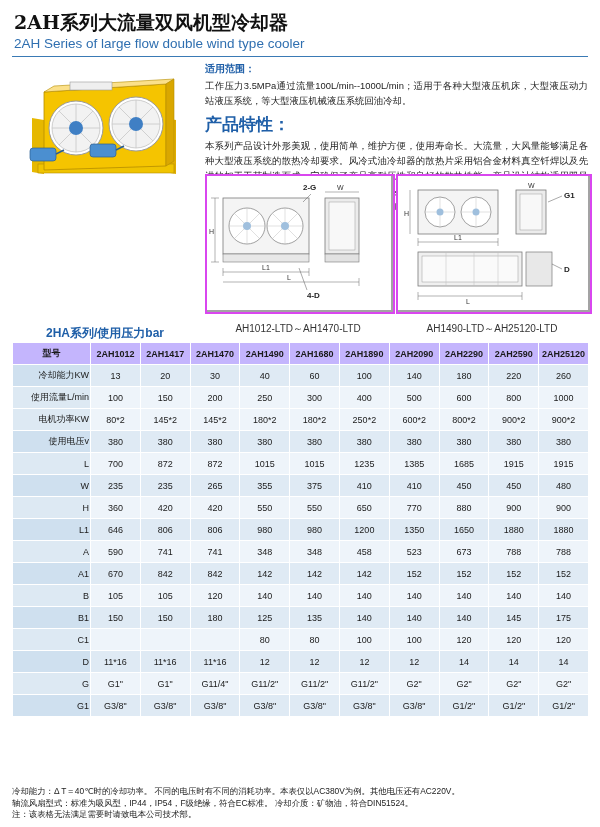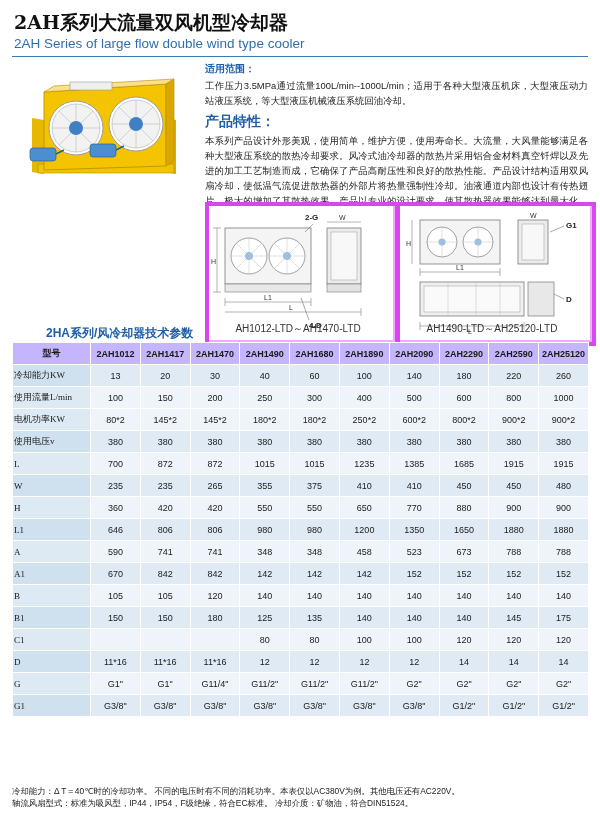--- a/index.html
+++ b/index.html
@@ -40,26 +40,26 @@
     position:absolute;left:205px;top:62px;width:383px;
   }
   .sec-head{
     color:#1f5fa8;font-size:10px;font-weight:bold;margin:0 0 2px 0;
   }
   .sec-body{
     font-size:9.4px;line-height:15px;color:#222;margin:0 0 5px 0;
     text-align:justify;
   }
   .sec-head2{
-    color:#1f5fa8;font-size:14px;font-weight:bold;margin:3px 0 2px 0;
+    color:#1f5fa8;font-size:17px;font-weight:bold;margin:3px 0 2px 0;
   }
 
   
   .draw-box{
-    position:absolute;top:202px;height:136px;border:4px solid #d946ef;background:#f0abfc;
+    position:absolute;top:174px;height:136px;border:2px solid #d946ef;background:#a3a3a3;
   }
   .draw-box.left{left:205px;width:186px;}
   .draw-box.right{left:396px;width:192px;}
   .draw-cap{
     position:absolute;top:322px;font-size:10px;color:#333;text-align:center;
   }
   .draw-cap.left{left:205px;width:186px;}
   .draw-cap.right{left:396px;width:192px;}
   .lbl{font-size:7px;fill:#333;font-family:"Liberation Sans",sans-serif;}
   .lbl-b{font-size:8px;fill:#222;font-family:"Liberation Sans",sans-serif;font-weight:bold;}
@@ -81,21 +81,21 @@
     padding:0 1px;
     color:#1a1a1a;
     overflow:hidden;
     white-space:nowrap;
   }
   table.spec th{
     background:#c4b5fd;font-weight:bold;font-size:9px;
   }
   table.spec tr.odd td{background:#dfeaf4;}
   table.spec tr.even td{background:#eef4fa;}
-  table.spec td.rowhead{background:#cfe0ef;font-weight:normal;text-align:left;font-family:Liberation Serif, serif;}
+  table.spec td.rowhead{background:#cfe0ef;font-weight:normal;text-align:right;}
   table.spec tr.odd td.rowhead{background:#cfe0ef;}
   table.spec tr.even td.rowhead{background:#dde9f3;}
 
   
   .notes{
     position:absolute;left:12px;top:786px;width:576px;font-size:8.4px;line-height:11.6px;color:#222;
   }
   .notes div{white-space:nowrap;}
 </style>
 </head>
@@ -237,21 +237,21 @@
       <text class="lbl-b" x="166" y="22">G1</text>
       <text class="lbl-b" x="166" y="96">D</text>
       <line x1="164" y1="20" x2="150" y2="26" stroke="#555" stroke-width="0.5"></line>
       <line x1="164" y1="93" x2="154" y2="88" stroke="#555" stroke-width="0.5"></line>
     </svg>
   </div>
 
   <div class="draw-cap left">AH1012-LTD～AH1470-LTD</div>
   <div class="draw-cap right">AH1490-LTD～AH25120-LTD</div>
 
-  <div class="tbl-title">2HA系列/风冷却器技术参数</div>
+  <div class="tbl-title">2HA系列/使用压力bar</div>
 
   <table class="spec">
     <colgroup>
       <col style="width:78px">
       <col span="10" style="width:49.8px">
     </colgroup>
     <thead>
       <tr>
           <th>型号</th>
           <th>2AH1012</th>
@@ -474,15 +474,16 @@
           <td>G1/2"</td>
           <td>G1/2"</td>
           <td>G1/2"</td>
         </tr>
       </tbody>
   </table>
 
   <div class="notes">
     <div>冷却能力：Δ T＝40℃时的冷却功率。    不同的电压时有不同的消耗功率。本表仅以AC380V为例。其他电压还有AC220V。</div>
     <div>轴流风扇型式：标准为吸风型，IP44，IP54，F级绝缘，符合EC标准。          冷却介质：矿物油，符合DIN51524。</div>
+    <div>注：该表格无法满足需要时请致电本公司技术部。</div>
   </div>
 
 </div>
 
 </body></html>

